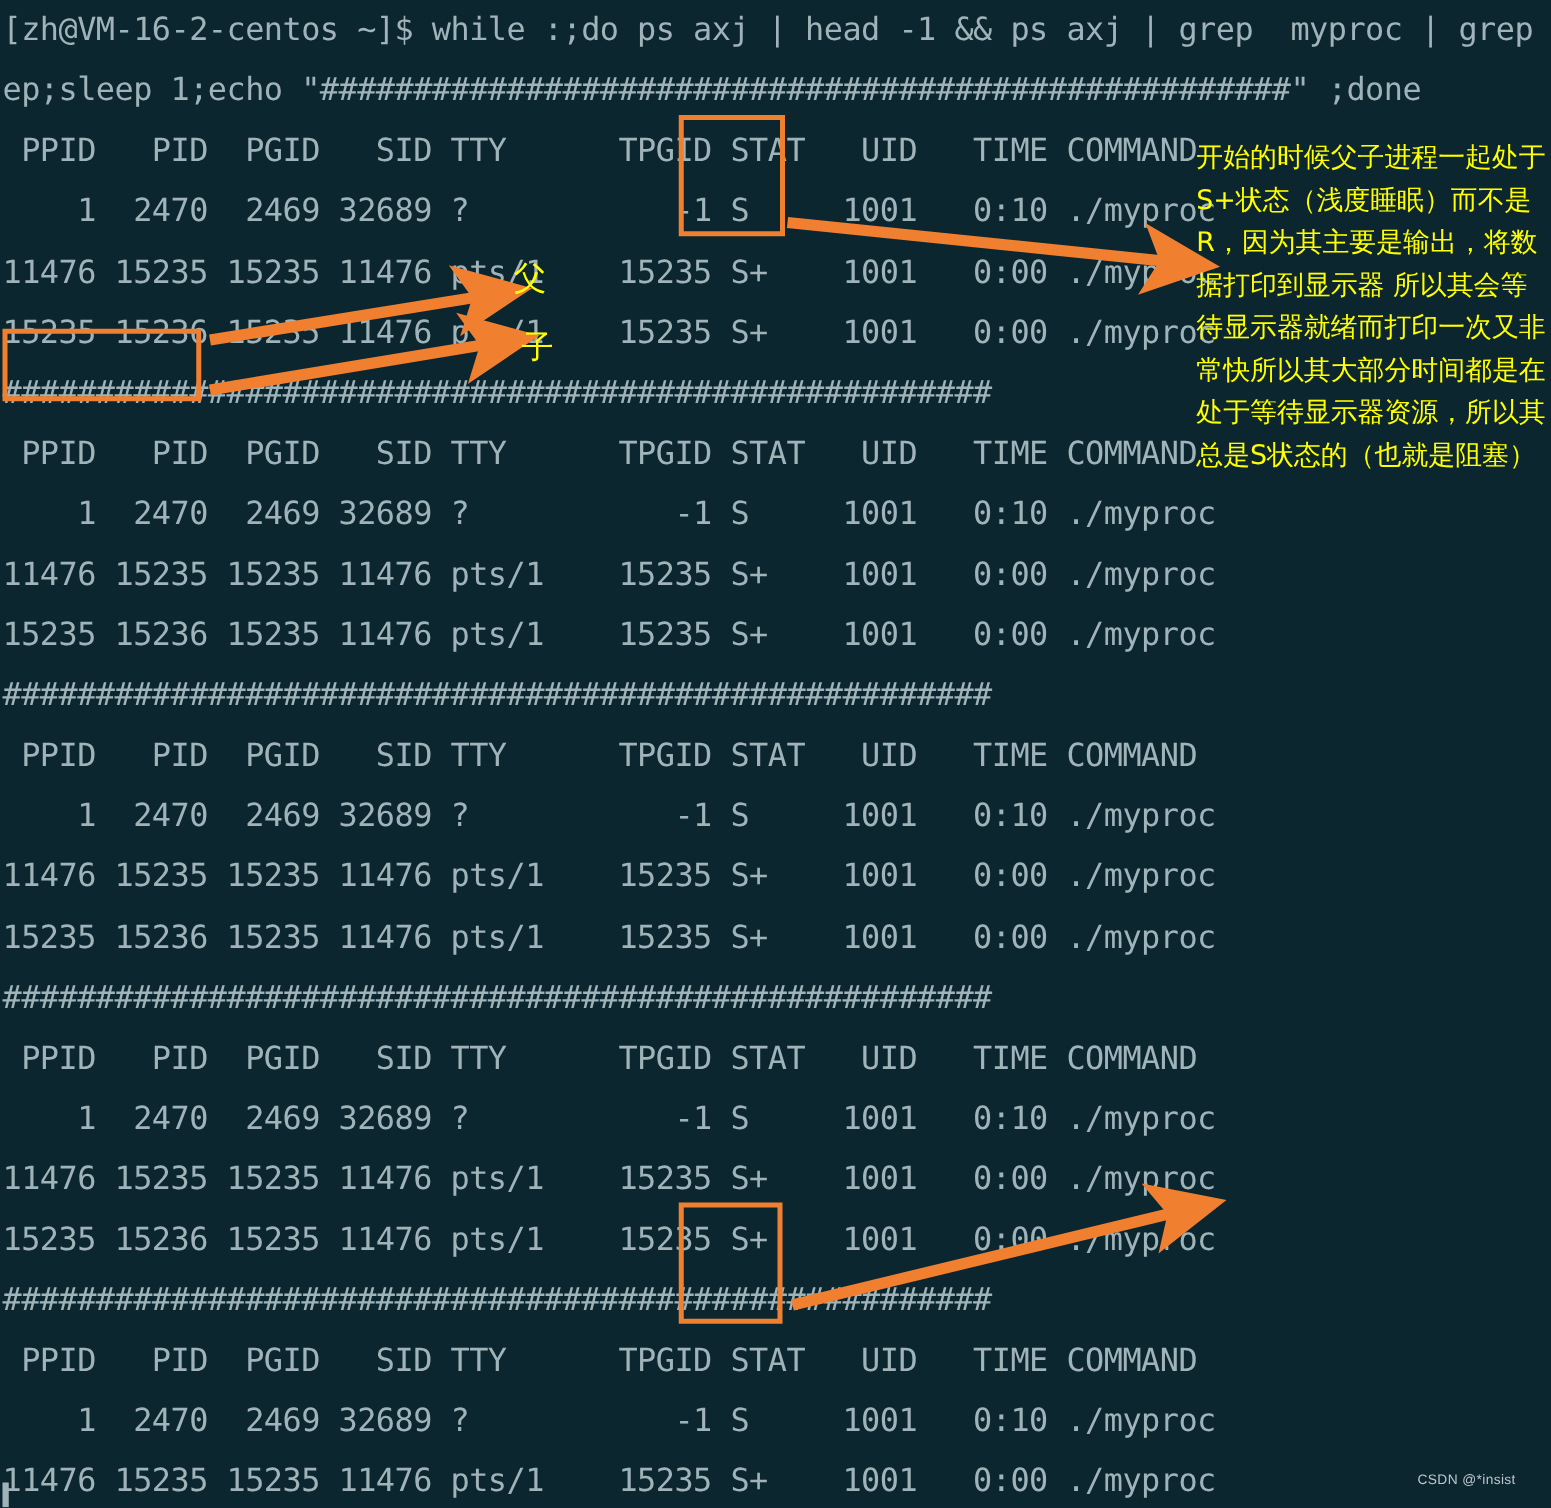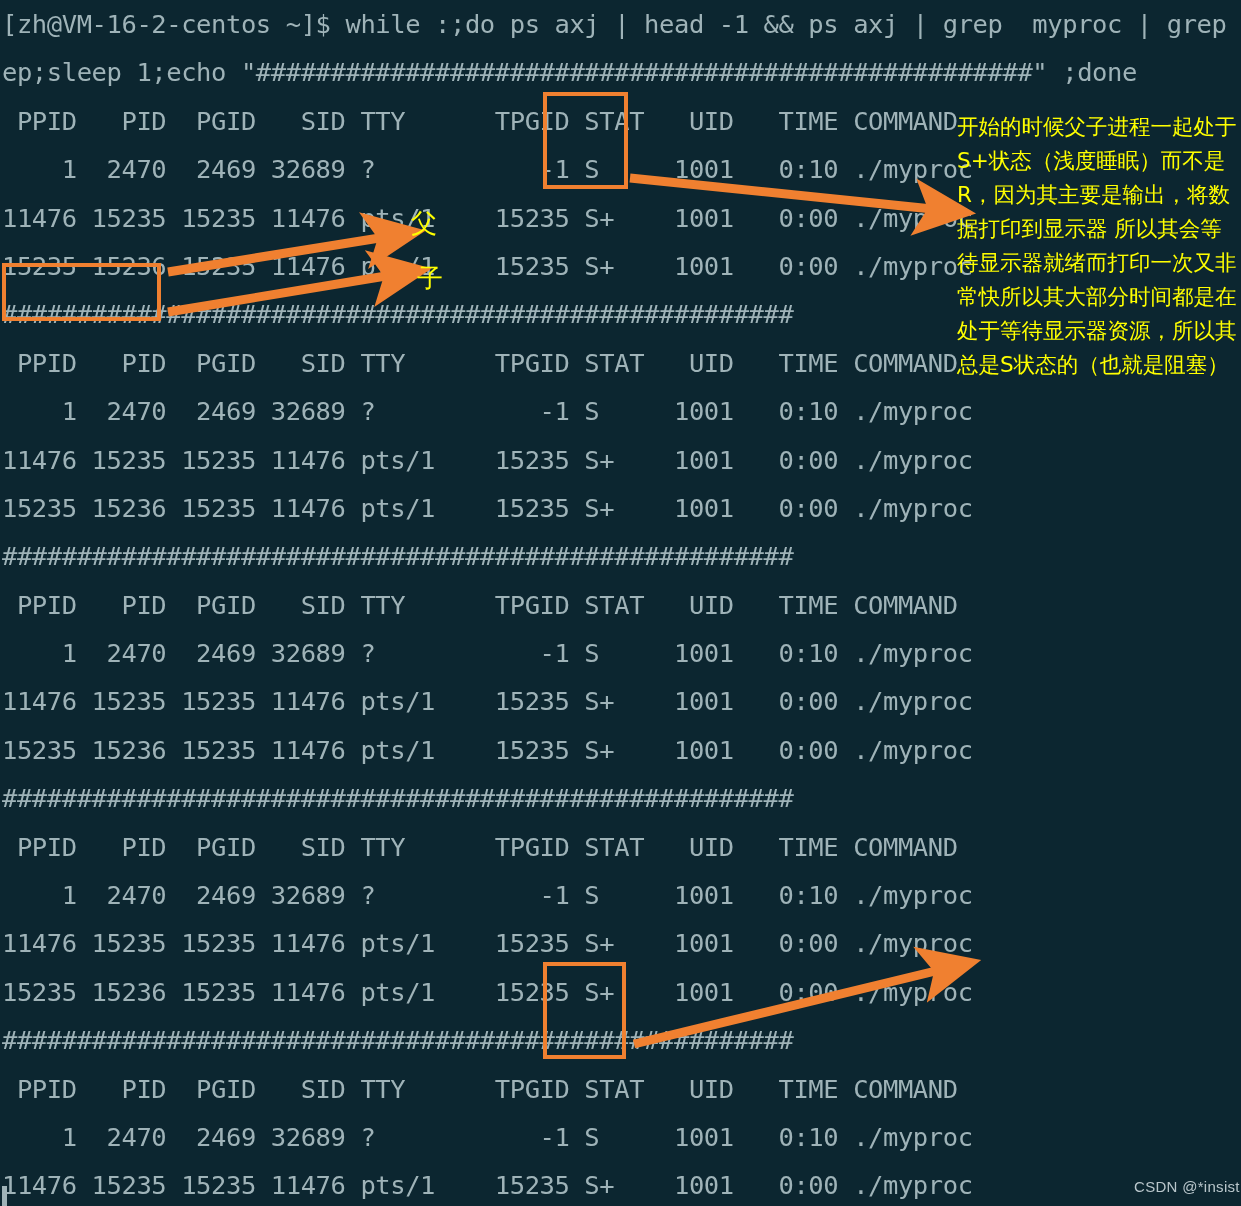--- a/index.html
+++ b/index.html
@@ -105,21 +105,21 @@
   #label-parent { left: 411px; top: 210px; }
   #label-child  { left: 417px; top: 265px; }
 
   
   #watermark {
     position: absolute;
     left: 1134px;
     top: 1178px;
     color: #b9c6cb;
     font-family: "Liberation Sans", "DejaVu Sans", sans-serif;
-    font-size: 15px;
+    font-size: 11px;
     letter-spacing: 0.3px;
     z-index: 8;
   }
 </style>
 </head>
 <body>
 
 <div id="screen">
 
   <div id="terminal"><span class="ln">[zh@VM-16-2-centos ~]$ while :;do ps axj | head -1 &amp;&amp; ps axj | grep  myproc | grep -v gr</span><span class="ln">ep;sleep 1;echo "####################################################" ;done</span><span class="ln"> PPID   PID  PGID   SID TTY      TPGID STAT   UID   TIME COMMAND</span><span class="ln">    1  2470  2469 32689 ?           -1 S     1001   0:10 ./myproc</span><span class="ln">11476 15235 15235 11476 pts/1    15235 S+    1001   0:00 ./myproc</span><span class="ln">15235 15236 15235 11476 pts/1    15235 S+    1001   0:00 ./myproc</span><span class="ln hashes">#####################################################</span><span class="ln"> PPID   PID  PGID   SID TTY      TPGID STAT   UID   TIME COMMAND</span><span class="ln">    1  2470  2469 32689 ?           -1 S     1001   0:10 ./myproc</span><span class="ln">11476 15235 15235 11476 pts/1    15235 S+    1001   0:00 ./myproc</span><span class="ln">15235 15236 15235 11476 pts/1    15235 S+    1001   0:00 ./myproc</span><span class="ln hashes">#####################################################</span><span class="ln"> PPID   PID  PGID   SID TTY      TPGID STAT   UID   TIME COMMAND</span><span class="ln">    1  2470  2469 32689 ?           -1 S     1001   0:10 ./myproc</span><span class="ln">11476 15235 15235 11476 pts/1    15235 S+    1001   0:00 ./myproc</span><span class="ln">15235 15236 15235 11476 pts/1    15235 S+    1001   0:00 ./myproc</span><span class="ln hashes">#####################################################</span><span class="ln"> PPID   PID  PGID   SID TTY      TPGID STAT   UID   TIME COMMAND</span><span class="ln">    1  2470  2469 32689 ?           -1 S     1001   0:10 ./myproc</span><span class="ln">11476 15235 15235 11476 pts/1    15235 S+    1001   0:00 ./myproc</span><span class="ln">15235 15236 15235 11476 pts/1    15235 S+    1001   0:00 ./myproc</span><span class="ln hashes">#####################################################</span><span class="ln"> PPID   PID  PGID   SID TTY      TPGID STAT   UID   TIME COMMAND</span><span class="ln">    1  2470  2469 32689 ?           -1 S     1001   0:10 ./myproc</span><span class="ln">11476 15235 15235 11476 pts/1    15235 S+    1001   0:00 ./myproc</span></div>

